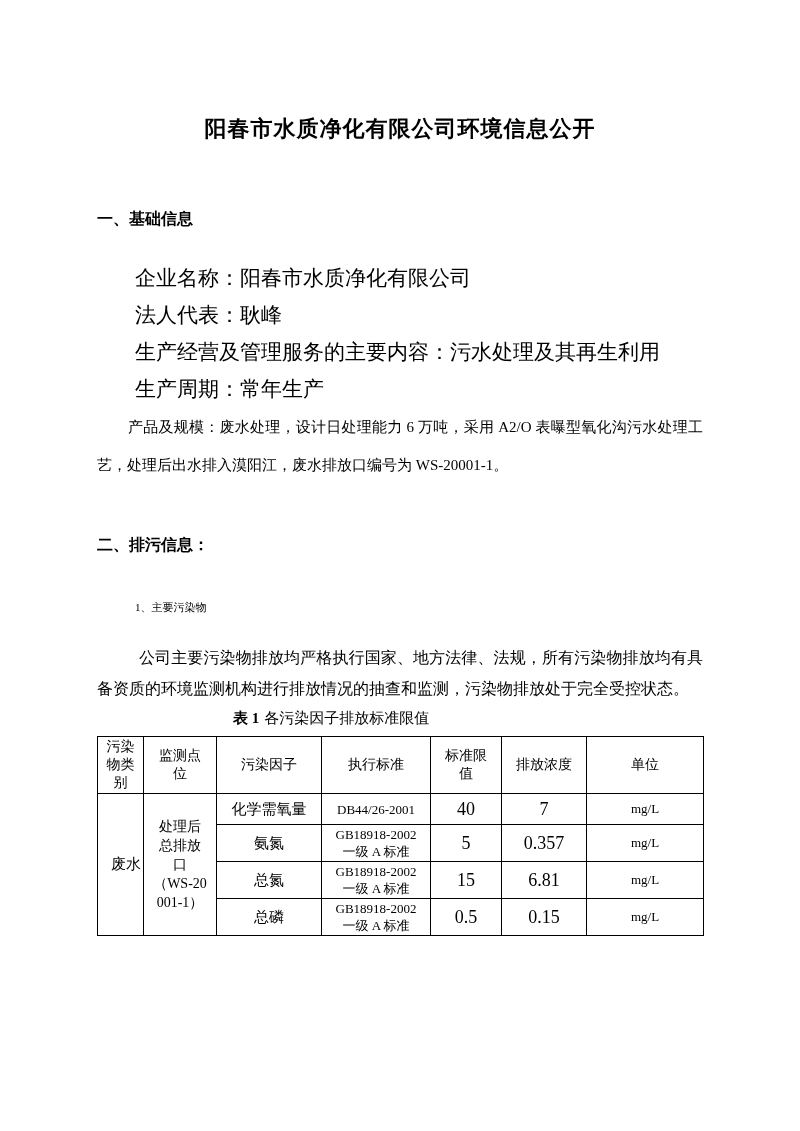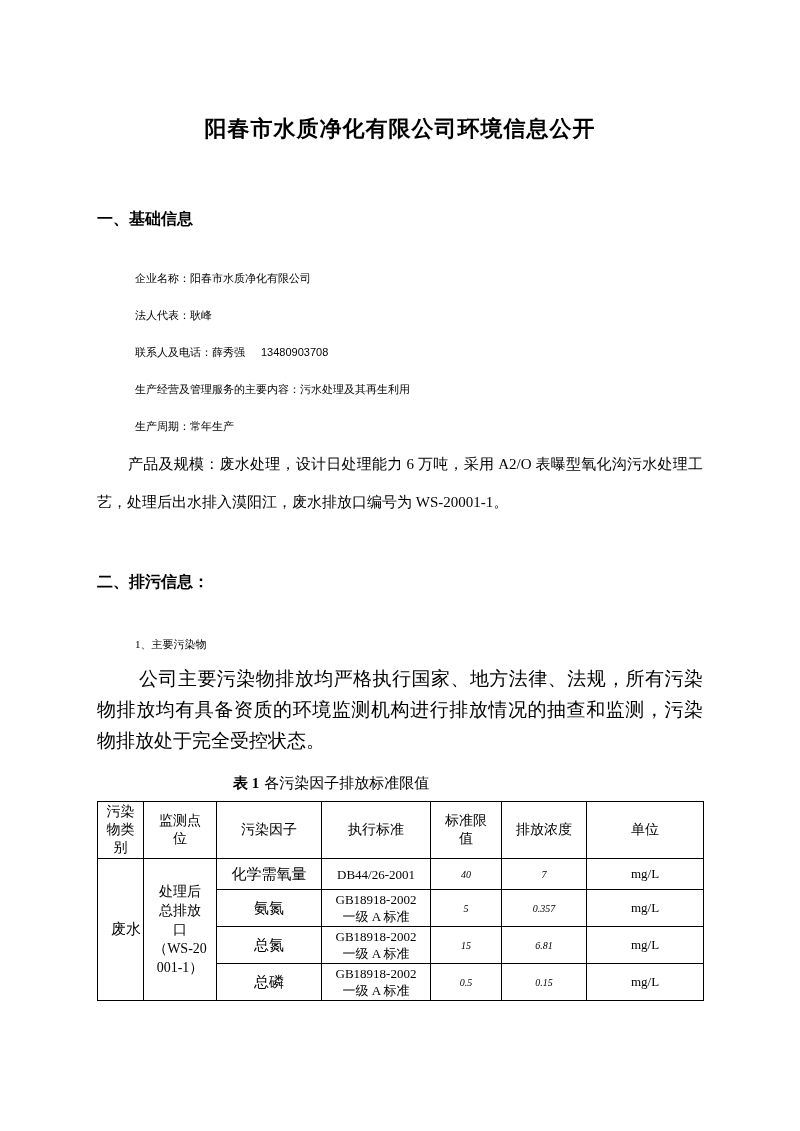--- a/index.html
+++ b/index.html
@@ -28,21 +28,21 @@
   .sec-heading {
     margin-top: 63px;
     font-size: 16px;
     font-weight: bold;
     line-height: 22px;
   }
   .fields {
     margin-top: 30px;
   }
   .field {
-    font-size: 11px;
+    font-size: 21px;
     line-height: 37px;
     padding-left: 38px;
   }
   .field .sans {
     font-family: "Liberation Sans", "DejaVu Sans", sans-serif;
   }
   .field .phone { margin-left: 16px; }
   .para {
     font-size: 15px;
     line-height: 38px;
@@ -50,28 +50,28 @@
     text-indent: 31px;
   }
   .sec2-heading { margin-top: 50px; }
   .sub-heading {
     margin-top: 40px;
     font-size: 11px;
     line-height: 22px;
     padding-left: 38px;
   }
   .para2 {
-    margin-top: 8px;
-    font-size: 19px;
+    margin-top: 24px;
+    font-size: 16px;
     line-height: 31px;
     text-align: justify;
     text-indent: 42px;
   }
   .table-caption {
-    margin-top: 16px;
+    margin-top: 3px;
     font-size: 15px;
     line-height: 22px;
     padding-left: 136px;
   }
   .table-caption .prefix { font-weight: bold; margin-right: 5px; }
   table.pollutant-table {
     margin-top: 7px;
     border-collapse: collapse;
     table-layout: fixed;
     width: 606px;
@@ -93,36 +93,35 @@
   }
   .pollutant-table thead tr { height: 53px; }
   .pollutant-table th { font-size: 14px; line-height: 18px; }
   .pollutant-table tbody tr { height: 34px; }
   .pollutant-table tr.r1 { height: 31px; }
   .pollutant-table tr.r3, .pollutant-table tr.r4 { height: 35px; }
   td.category { font-size: 15px; text-align: right; }
   td.monitor-point { font-size: 14px; line-height: 19px; }
   td.factor { font-size: 15px; }
   td.standard { font-size: 13px; line-height: 17px; }
-  td.num { font-size: 10px; font-style: italic; }
+  td.num { font-size: 18px; }
   td.unit { font-size: 13px; margin-left: 34px; }
 </style>
 </head>
 <body>
 
 <div class="page">
 
   <h1 class="doc-title">阳春市水质净化有限公司环境信息公开</h1>
 
   <h2 class="sec-heading">一、基础信息</h2>
 
   <div class="fields">
     <p class="field"><span>企业名称：</span><span>阳春市水质净化有限公司</span></p>
     <p class="field"><span>法人代表：</span><span>耿峰</span></p>
-    <p class="field"><span>联系人及电话：</span><span>薛秀强</span><span class="sans phone">13480903708</span></p>
     <p class="field"><span>生产经营及管理服务的主要内容：</span><span>污水处理及其再生利用</span></p>
     <p class="field"><span>生产周期：</span><span>常年生产</span></p>
   </div>
 
   <p class="para">产品及规模：废水处理，设计日处理能力 6 万吨，采用 A2/O 表曝型氧化沟污水处理工艺，处理后出水排入漠阳江，废水排放口编号为 WS-20001-1。</p>
 
   <h2 class="sec-heading sec2-heading">二、排污信息：</h2>
 
   <p class="sub-heading">1、主要污染物</p>
 

